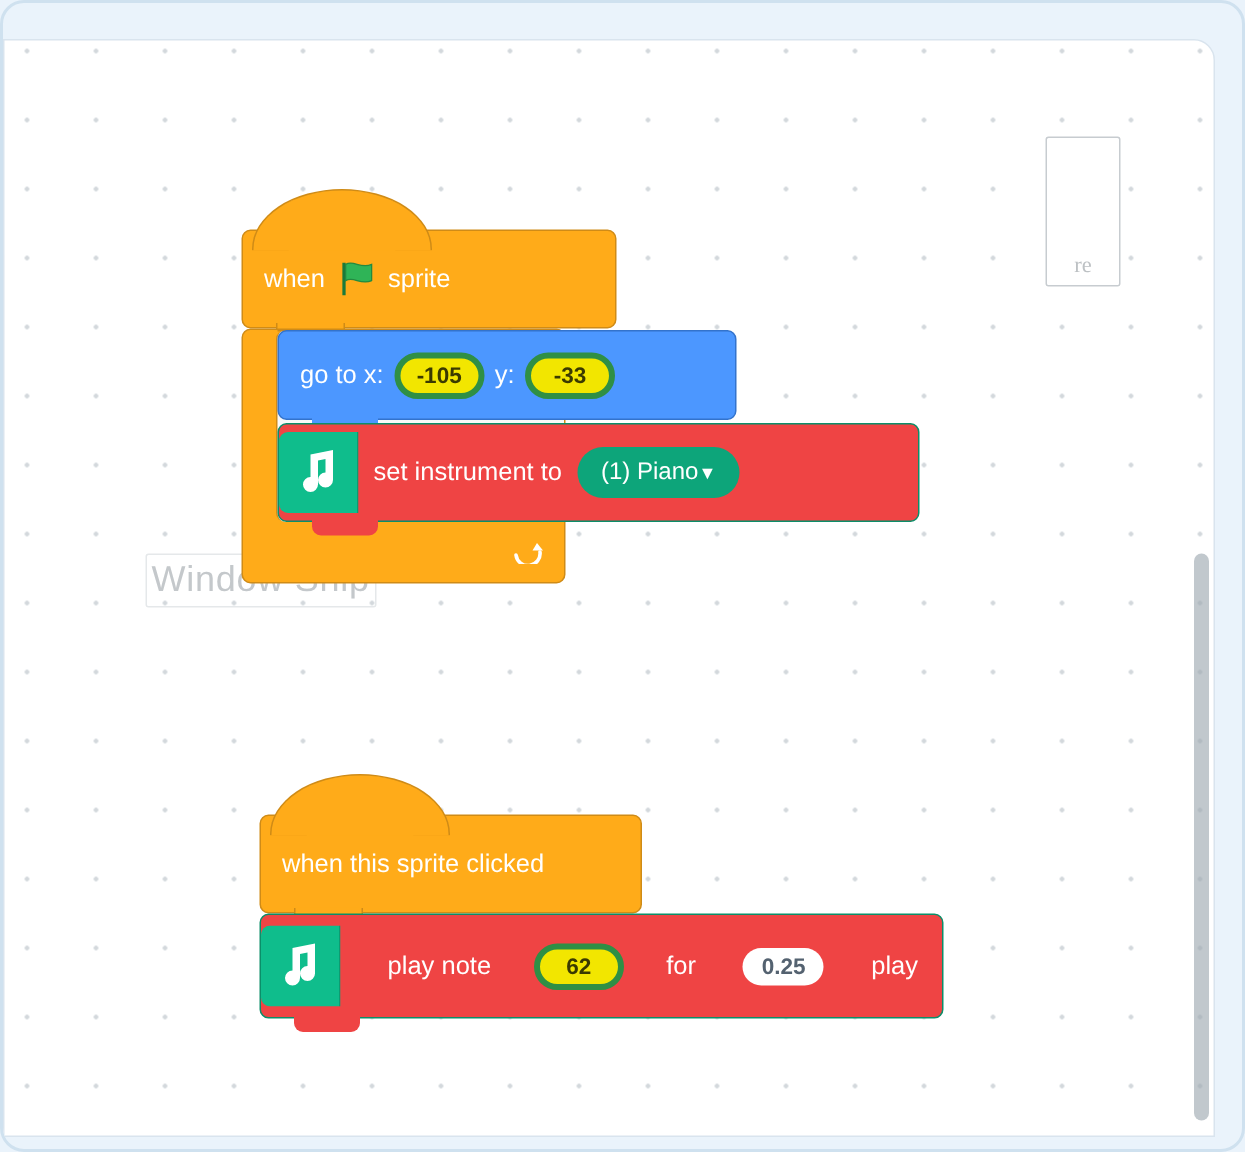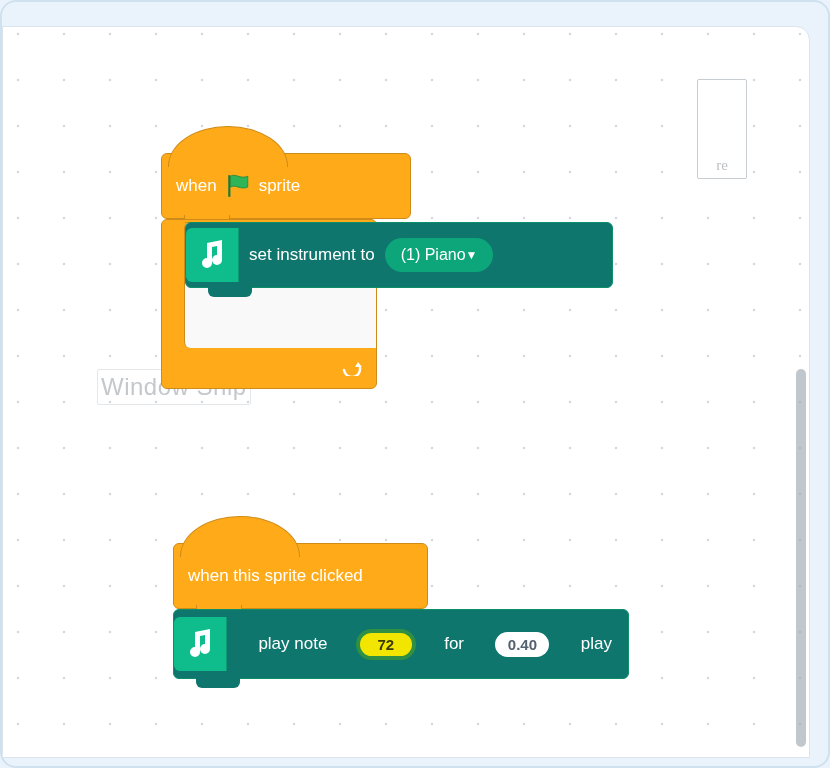--- a/index.html
+++ b/index.html
@@ -34,21 +34,21 @@
   }
   .dot-grid {
     position: absolute;
     inset: 0;
     background-image: radial-gradient(circle, #d3d8dc 1.4px, transparent 1.6px);
     background-size: 46px 46px;
     background-position: -8px 30px;
   }
   .top-right-box {
     position: absolute;
-    top: 52px;
+    top: 64px;
     right: 62px;
     width: 48px;
     height: 94px;
     border: 1.5px solid #c7ccd0;
     border-radius: 2px;
     background: #fff;
     display: flex;
     align-items: flex-end;
     justify-content: center;
     padding-bottom: 4px;
@@ -209,21 +209,21 @@
     content:"";
     position:absolute;
     left:22px; bottom:-10px;
     width:44px; height:12px;
     border-radius:0 0 6px 6px;
   }
   .stackblock.notch-bottom::after{ background:inherit; display:block; }
   .stackblock:not(.notch-bottom)::after{ display:none; }
 
   .motion { background:#4c97ff; border:1px solid #3373cc; }
-  .music  { background:#0f766e; border:1px solid #0b8e69; }
+  .music  { background:#ef4444; border:1px solid #0b8e69; }
 
   .ext-icon-wrap{
     width:52px; height:54px;
     margin:-1px 0 -1px -14px;
     background:#0fbd8c;
     border-right:1px solid rgba(0,0,0,0.18);
     display:flex; align-items:center; justify-content:center;
     border-radius:6px 0 0 6px;
   }
 
@@ -281,20 +281,26 @@
             <path d="M5 3 C10 0, 14 6, 21 3 L21 13 C14 16, 10 10, 5 13 Z" fill="#2fb457" stroke="#238a40" stroke-width="0.8"></path>
           </svg>
         </span>
         <span class="blk-label">sprite</span>
       </div>
 
       <div class="c-block" style="margin-top:0; width:216px;">
         <div class="c-body" style="min-height:126px;">
           <div class="c-body-border-top"></div>
 
+          <div class="stackblock motion notch-bottom" style="width:306px; margin-left:0; height:60px;">
+            <span class="blk-label">go to x:</span>
+            <span class="pill yellow">-105</span>
+            <span class="blk-label">y:</span>
+            <span class="pill yellow">-33</span>
+          </div>
 
           <div class="stackblock music notch-bottom" style="width:428px; margin-left:0; margin-top:2px; height:66px;">
             <div class="ext-icon-wrap">
               <svg viewBox="0 0 40 40" width="40" height="40">
                 <path d="M15 8 L30 5 L30 25 A5 5 0 1 1 25 20 L25 11 L20 12 L20 28 A5 5 0 1 1 15 23 Z" fill="#ffffff"></path>
               </svg>
             </div>
             <span class="blk-label">set instrument to</span>
             <span class="dropdown">
               <span>(1) Piano</span>
@@ -316,22 +322,22 @@
         <span class="blk-label">when this sprite clicked</span>
       </div>
 
       <div class="stackblock music notch-bottom" style="width:456px; height:70px;justify-content:space-between;">
         <div class="ext-icon-wrap">
           <svg viewBox="0 0 40 40" width="40" height="40">
             <path d="M15 8 L30 5 L30 25 A5 5 0 1 1 25 20 L25 11 L20 12 L20 28 A5 5 0 1 1 15 23 Z" fill="#ffffff"></path>
           </svg>
         </div>
         <span class="blk-label">play note</span>
-        <span class="pill yellow">72</span>
+        <span class="pill yellow">62</span>
         <span class="blk-label">for</span>
-        <span class="pill input">0.40</span>
+        <span class="pill input">0.25</span>
         <span class="blk-label">play</span>
       </div>
     </div>
 
     <div class="scrollbar"></div>
   </div>
 </div>
 
 </body></html>

